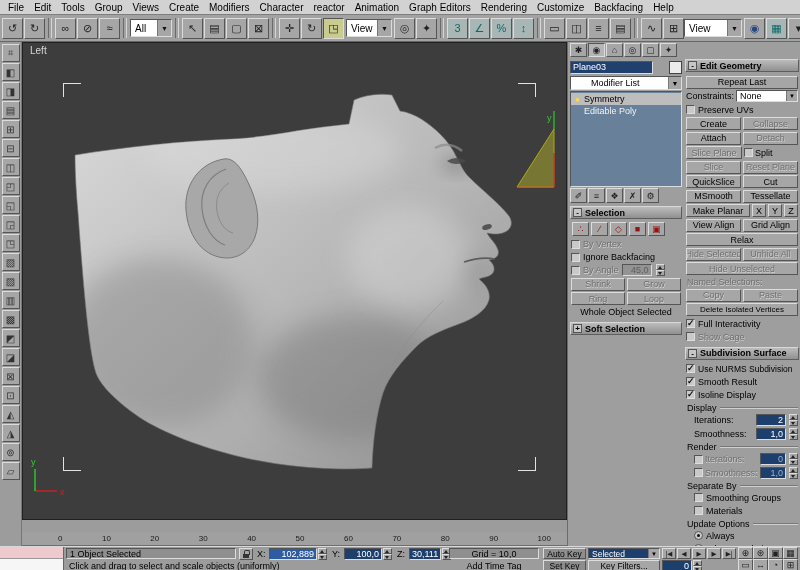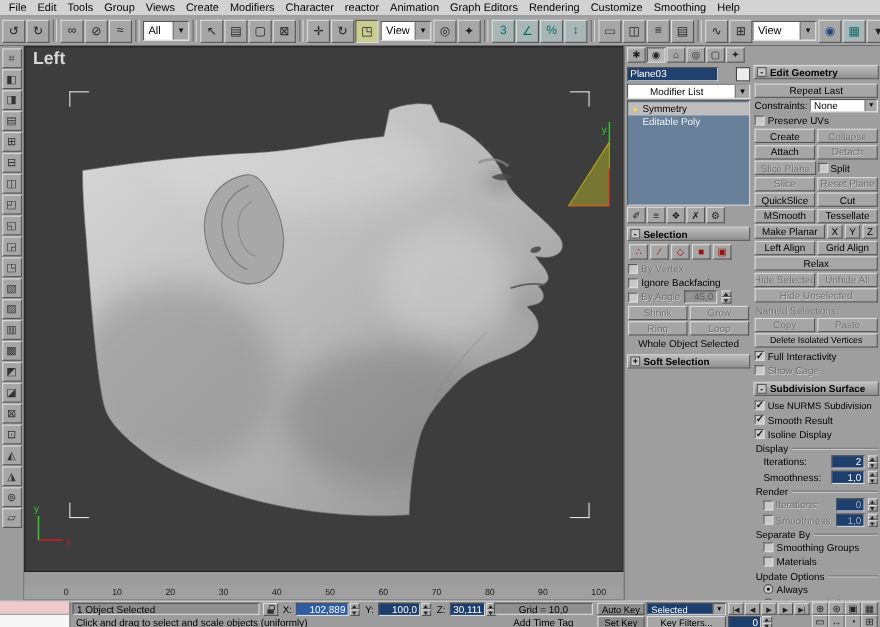--- a/index.html
+++ b/index.html
@@ -25,21 +25,21 @@
   .tsep{width:4px;height:20px;border-left:1px solid #6b6b6b;border-right:1px solid #d6d6d6;margin:0 3px;flex:none;}
   .dropdown{height:18px;background:#fff;border:1px solid;border-color:#555 #dcdcdc #dcdcdc #555;display:flex;align-items:center;font-size:10px;padding-left:4px;flex:none;justify-content:flex-end;}
   .dropdown .ddarrow{margin-left:auto;width:14px;align-self:stretch;background:#a6a6a6;border-left:1px solid #777;display:flex;align-items:center;justify-content:center;font-size:7px;color:#111;}
 
   
   .main{position:absolute;left:0;top:42px;width:800px;height:504px;}
   .leftstrip{position:absolute;left:0;top:0;width:22px;height:504px;background:#9c9c9c;display:flex;flex-direction:column;align-items:center;padding-top:2px;gap:1px;border-right:1px solid #777;}
   .ltbtn{width:18px;height:18px;background:#a6a6a6;border:1px solid;border-color:#dcdcdc #555 #555 #dcdcdc;display:flex;align-items:center;justify-content:center;font-size:10px;color:#333;flex:none;}
 
   .viewport{position:absolute;left:22px;top:0;width:545px;height:478px;background:#3d3d3d;border:1px solid #202020;overflow:hidden;}
-  .vp-label{position:absolute;left:7px;top:2px;color:#d8d8d8;font-size:16px;z-index:5;font-weight:bold;}
+  .vp-label{position:absolute;left:7px;top:2px;color:#d8d8d8;font-size:10px;z-index:5;}
   .corner{position:absolute;z-index:4;}
   .c-tl{left:40px;top:40px;width:18px;height:14px;border-top:1px solid #e2e2e2;border-left:1px solid #e2e2e2;}
   .c-tr{left:495px;top:40px;width:18px;height:14px;border-top:1px solid #e2e2e2;border-right:1px solid #e2e2e2;}
   .c-bl{left:40px;top:414px;width:18px;height:14px;border-bottom:1px solid #e2e2e2;border-left:1px solid #e2e2e2;}
   .c-br{left:495px;top:414px;width:18px;height:14px;border-bottom:1px solid #e2e2e2;border-right:1px solid #e2e2e2;}
   .vpsvg{position:absolute;left:0;top:0;width:545px;height:478px;}
 
   
   .timeslider{position:absolute;left:22px;top:478px;width:545px;height:12px;background:#8a8a8a;border:1px solid;border-color:#555 #d8d8d8 #d8d8d8 #555;display:flex;align-items:center;}
   .ts-handle{width:58px;height:10px;margin-left:1px;background:#a6a6a6;border:1px solid;border-color:#dcdcdc #555 #555 #dcdcdc;font-size:8.5px;display:flex;align-items:center;justify-content:center;}
@@ -136,21 +136,21 @@
       <span class="mi">Group</span>
       <span class="mi">Views</span>
       <span class="mi">Create</span>
       <span class="mi">Modifiers</span>
       <span class="mi">Character</span>
       <span class="mi">reactor</span>
       <span class="mi">Animation</span>
       <span class="mi">Graph Editors</span>
       <span class="mi">Rendering</span>
       <span class="mi">Customize</span>
-      <span class="mi">Smoothing</span>
+      <span class="mi">Backfacing</span>
       <span class="mi">Help</span>
     </div>
 
   <div class="toolbar">
     <div class="tbgroup">
         <span class="tbtn">
           <span>↺</span>
         </span>
         <span class="tbtn">
           <span>↻</span>
@@ -587,21 +587,21 @@
             <span class="btn">MSmooth</span>
             <span class="btn">Tessellate</span>
           </div>
           <div class="r2">
             <span class="btn">Make Planar</span>
             <span class="btn btnxs">X</span>
             <span class="btn btnxs">Y</span>
             <span class="btn btnxs">Z</span>
           </div>
           <div class="r2">
-            <span class="btn">Left Align</span>
+            <span class="btn">View Align</span>
             <span class="btn">Grid Align</span>
           </div>
           <div class="r2">
               <span class="btn">Relax</span>
             </div>
           <div class="r2">
             <span class="btn dis">Hide Selected</span>
             <span class="btn dis">Unhide All</span>
           </div>
           <div class="r2">

